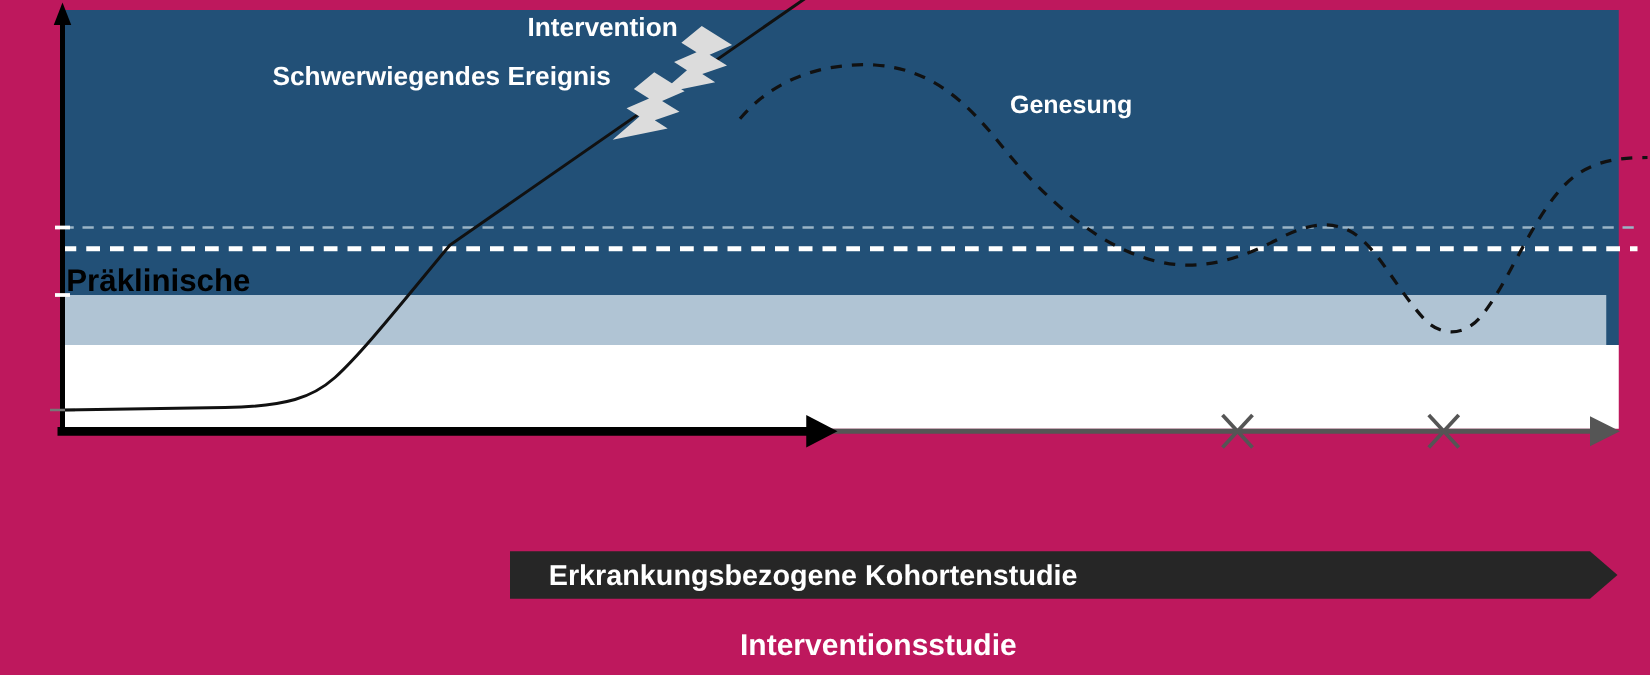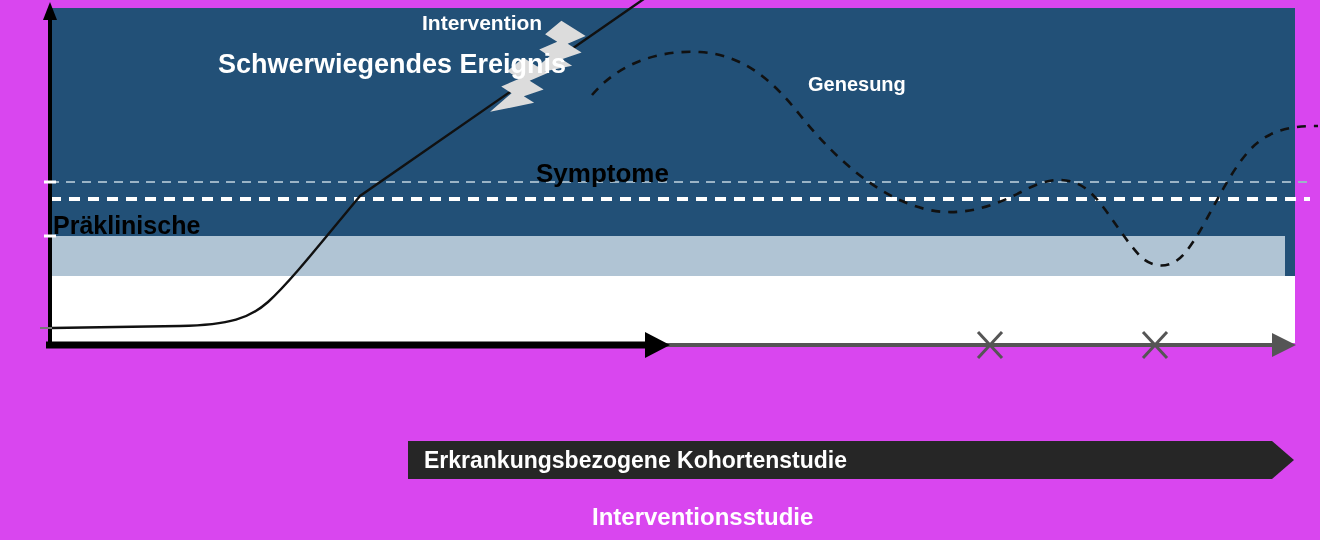--- a/index.html
+++ b/index.html
@@ -1,18 +1,18 @@
 <!DOCTYPE html>
 <html><head>
 <meta charset="utf-8">
 <style>
   html,body{margin:0;padding:0;background:#000;}
   body{width:1320px;height:540px;overflow:hidden;
        font-family:"Liberation Sans", sans-serif;}
-  #stage{position:relative;width:1320px;height:540px;background:#d946ef;}
+  #stage{position:relative;width:1320px;height:540px;background:#be185d;}
   #stage svg{position:absolute;left:0;top:0;}
   .lbl{position:absolute;white-space:nowrap;font-weight:bold;line-height:1;}
   .lbl-dark{color:#000;}
   .lbl-light{color:#ffffff;}
 </style>
 </head>
 <body>
 
 <div id="stage">
 
@@ -71,28 +71,27 @@
     <g transform="translate(518,55) rotate(28) scale(1.02)">
       <polygon fill="#dcdcdc" points="6,0 34,2 22,17 38,18 24,33 36,34 2,62 12,36 0,35 12,20 -2,19"></polygon>
     </g>
 
     <polygon points="408,441 1272,441 1294,460 1272,479 408,479" fill="#262626"></polygon>
 
   </svg>
 
   <div class="lbl lbl-light" style="left:422px;top:12px;font-size:21px;">Intervention</div>
 
-  <div class="lbl lbl-light" style="left:218px;top:51px;font-size:27px;">Schwerwiegendes Ereignis</div>
+  <div class="lbl lbl-light" style="left:218px;top:51px;font-size:21px;">Schwerwiegendes Ereignis</div>
 
 
   <div class="lbl lbl-light" style="left:808px;top:74px;font-size:20px;">Genesung</div>
 
-  <div class="lbl lbl-dark" style="left:536px;top:160px;font-size:26px;">Symptome</div>
 
   <div class="lbl lbl-dark" style="left:53px;top:213px;font-size:25px;">Präklinische</div>
 
 
 
-  <div class="lbl lbl-light" style="left:424px;top:449px;font-size:23px;">Erkrankungsbezogene Kohortenstudie</div>
+  <div class="lbl lbl-light" style="left:439px;top:449px;font-size:23px;">Erkrankungsbezogene Kohortenstudie</div>
 
   <div class="lbl lbl-light" style="left:592px;top:505px;font-size:24px;">Interventionsstudie</div>
 
 </div>
 
 </body></html>

